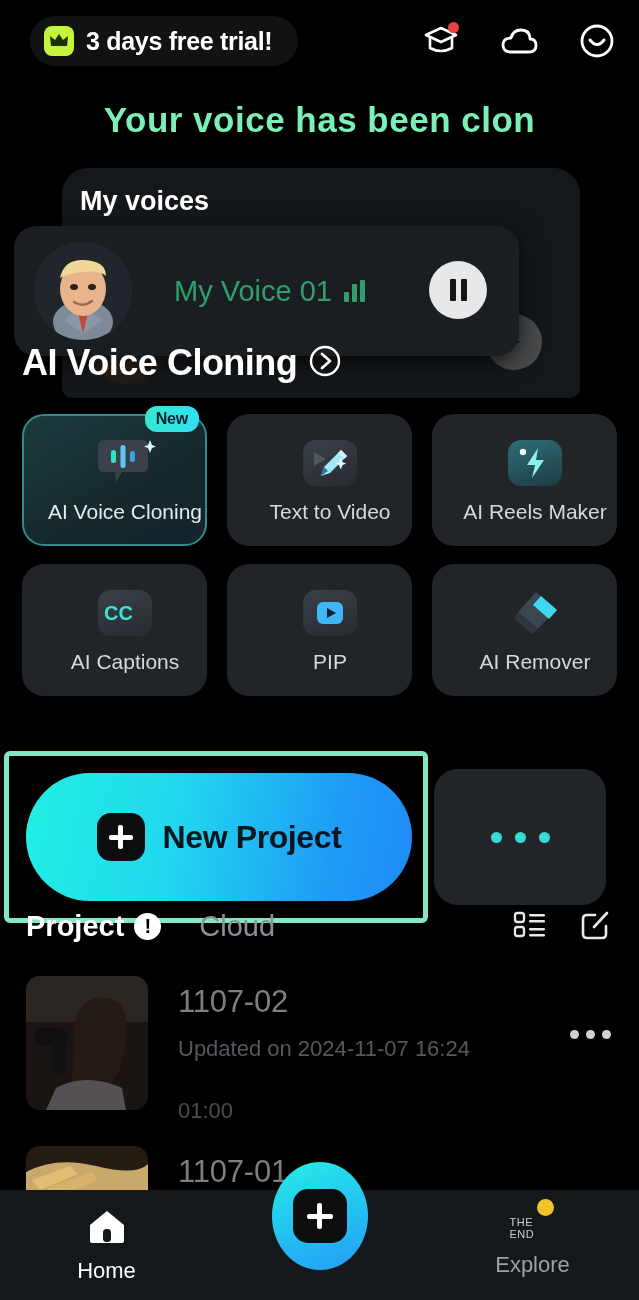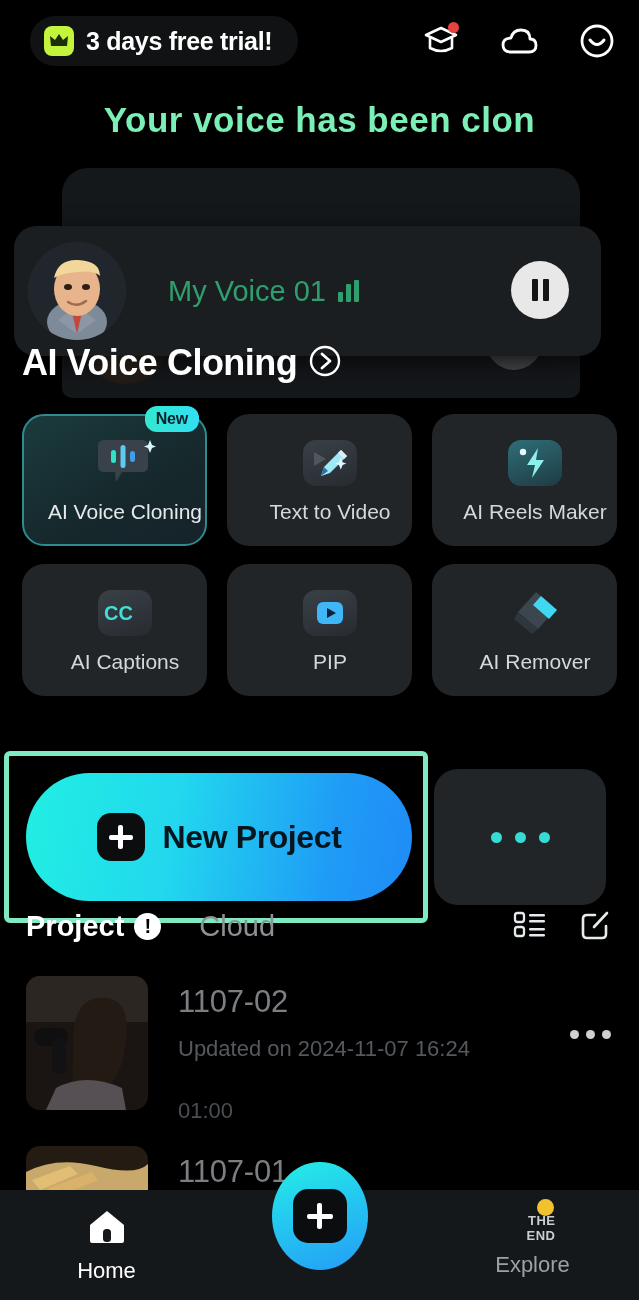--- a/index.html
+++ b/index.html
@@ -63,23 +63,23 @@
   .ghost-label { color: #3a3f42; font-size: 25px; margin-left: 42px; }
   .ghost-play {
     position: absolute; right: 38px; top: 28px;
     width: 56px; height: 56px; border-radius: 50%;
     background: #6b6b6b; opacity: .62;
     display: flex; align-items: center; justify-content: center;
   }
 
   
   .voice-card {
-    position: absolute; top: 226px; left: 14px; width: 587px; height: 130px;
+    position: absolute; top: 226px; left: 14px; width: 505px; height: 130px;
     background: #1b1e21; border-radius: 22px;
-    display: flex; align-items: center; padding-left: 14px;
+    display: flex; align-items: center; padding-left: 20px;
     box-shadow: 0 6px 24px rgba(0,0,0,.75);
   }
   .v-avatar {
     width: 98px; height: 98px; border-radius: 50%;
     flex: 0 0 auto; overflow: hidden; position: relative;
     background: #2a2d31;
   }
   .v-name {
     color: #2f9f6d; font-size: 29px; margin-left: 42px;
     display: flex; align-items: center; gap: 12px; white-space: nowrap;
@@ -204,23 +204,22 @@
     position: relative;
   }
   .navlabel { font-size: 22px; }
   .navitem.active .navlabel { color: #fff; }
   .navitem.inactive .navlabel { color: #9da1a5; }
   .theend-icon {
     position: relative; width: 46px; height: 30px;
     display: flex; align-items: center; justify-content: center;
   }
   .theend-text {
-    color: #c9ced2; font-size: 13px; font-weight: bold; letter-spacing: 0.5px;
+    color: #c9ced2; font-size: 11px; font-weight: normal; letter-spacing: 0.5px;
     transform: scale(1.0);
-    text-align: right;
   }
   .yellow-dot {
     position: absolute; top: -14px; right: 2px; width: 17px; height: 17px;
     border-radius: 50%; background: #f2c22c;
   }
   .fab {
     position: absolute; left: 50%; transform: translateX(-50%);
     bottom: 30px; width: 96px; height: 108px; border-radius: 50%;
     background: linear-gradient(160deg,#25efe4 0%, #24c8f0 45%, #249cf6 100%);
     display: flex; align-items: center; justify-content: center;
@@ -266,20 +265,21 @@
           <circle cx="19" cy="19" r="15" fill="none" stroke="#fff" stroke-width="2.8"></circle>
           <path d="M12 18 Q19 27 26 18" fill="none" stroke="#fff" stroke-width="3" stroke-linecap="round"></path>
         </svg>
       </span>
     </div>
   </div>
 
   <div class="toast">Your voice has been clon</div>
 
   <div class="voices-panel">
+    <div class="voices-title">My voices</div>
     <div class="voice-row-ghost">
       <span class="ghost-avatar"></span>
       <span class="ghost-label"></span>
       <span class="ghost-play">
         <svg width="20" height="20" viewBox="0 0 20 20">
             <path d="M6 4 L16 10 L6 16 Z" fill="#222"></path>
           </svg>
       </span>
     </div>
   </div>

